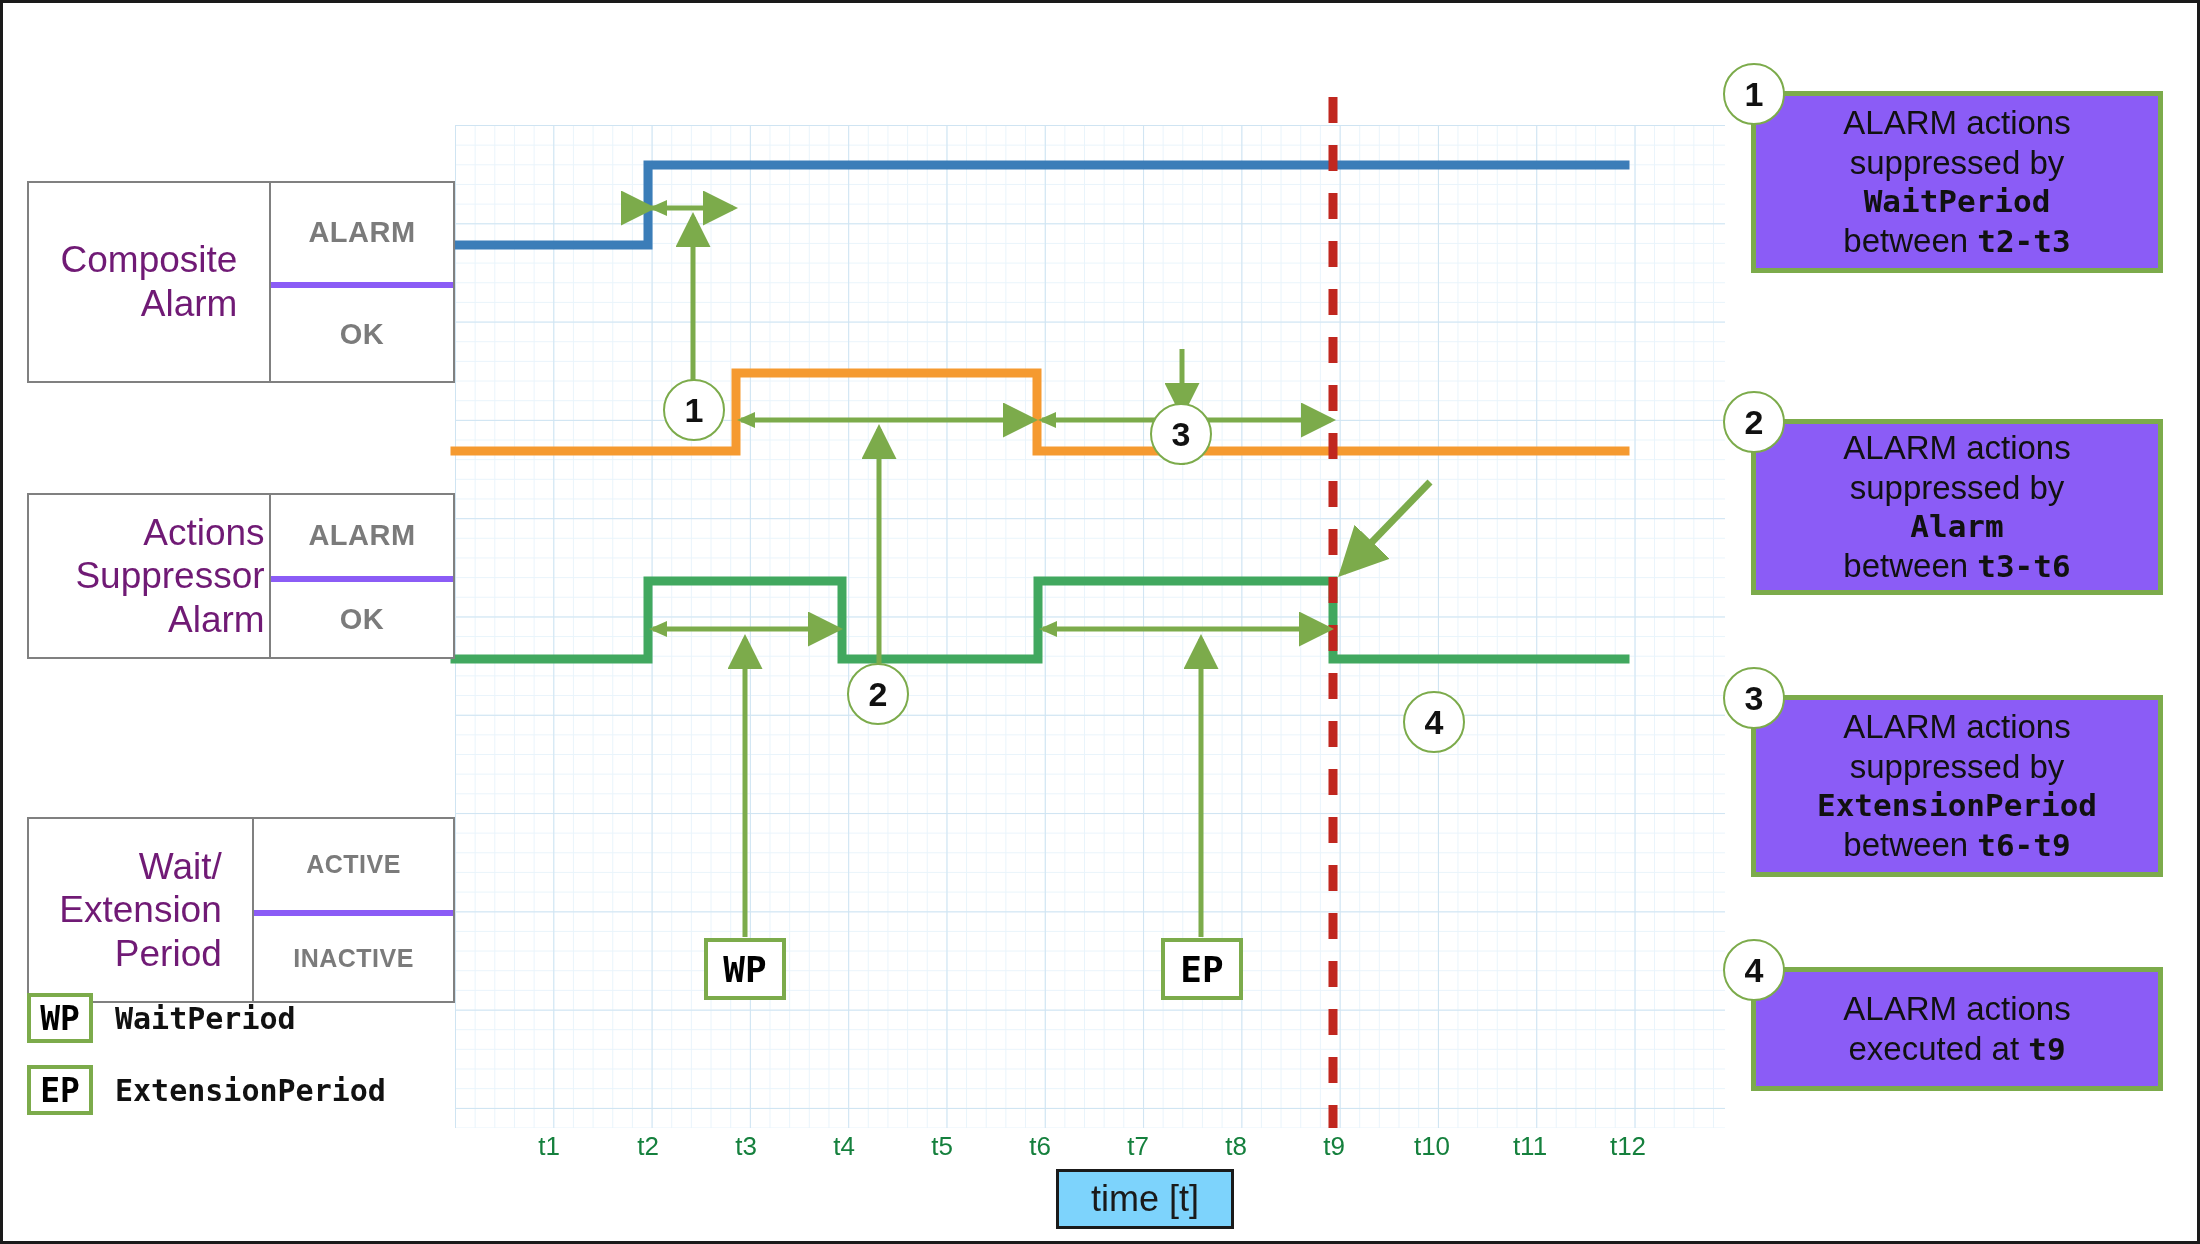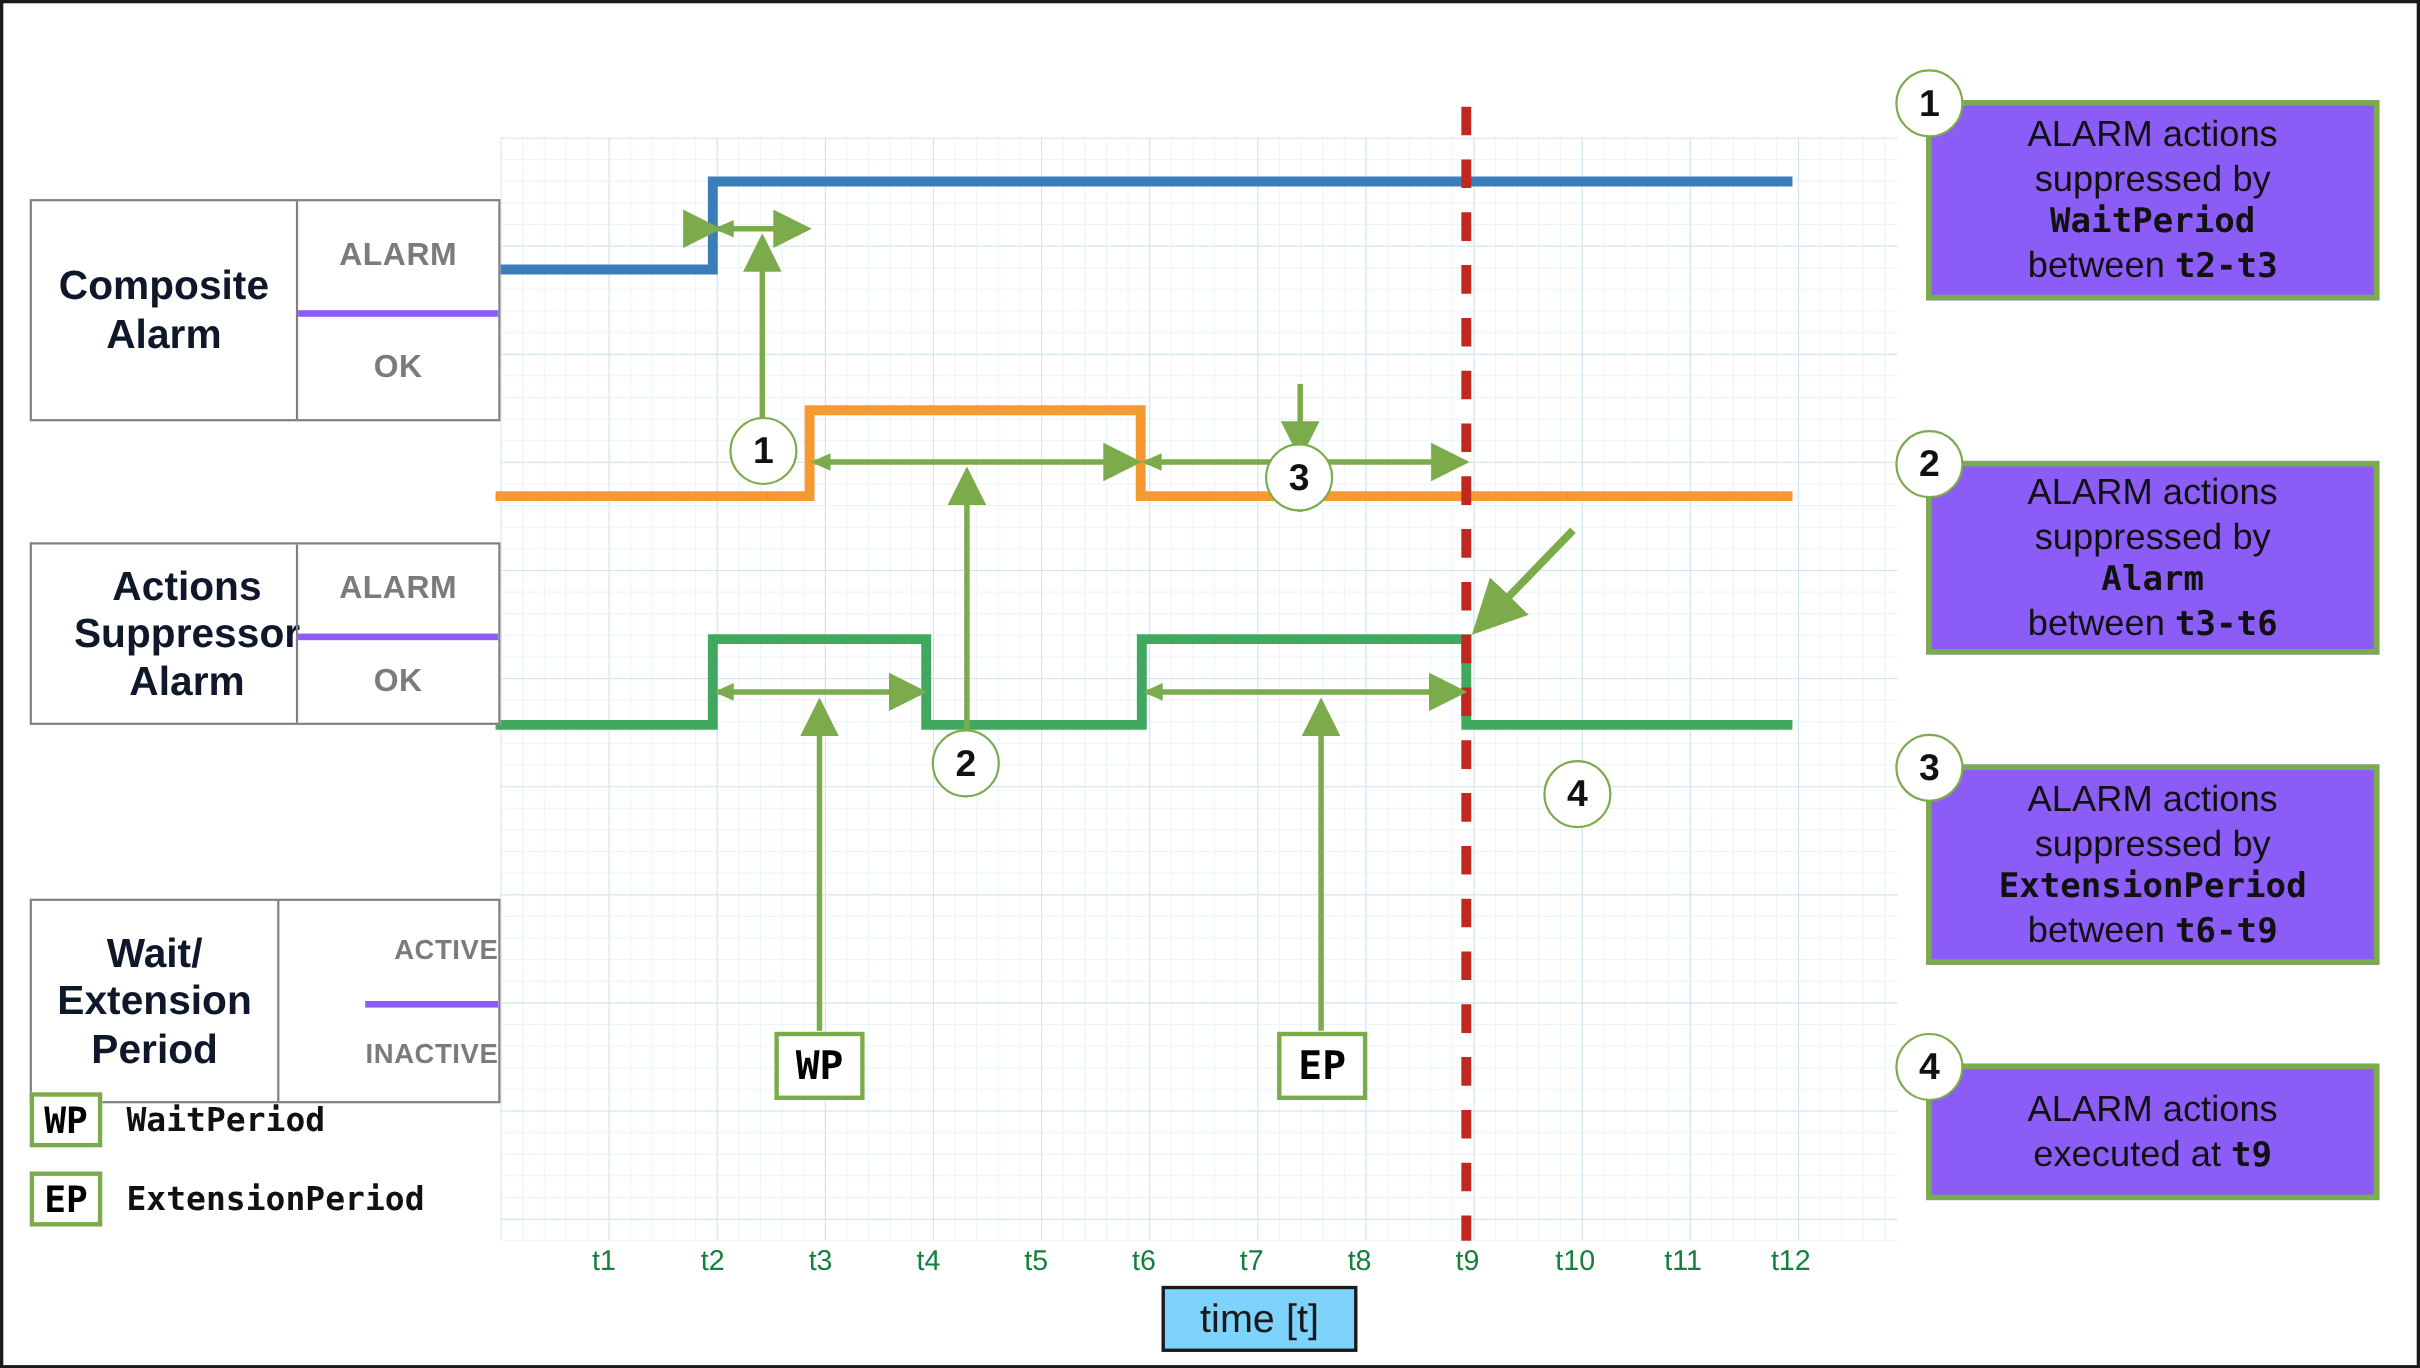--- a/index.html
+++ b/index.html
@@ -22,22 +22,22 @@
     background-position:0 0,0 0,0 0,0 0;
   }
   #plot-svg{position:absolute;left:0;top:0;width:1270px;height:1003px;overflow:visible;}
 
   
   .statebox{
     position:absolute;display:flex;border:2px solid #808080;box-sizing:border-box;
     background:#fff;
   }
   .statebox .name{
-    display:flex;align-items:center;justify-content:center;text-align:center;
-    font-size:37px;color:#0f172a;line-height:1.18;box-sizing:border-box;font-weight:bold;
+    display:flex;align-items:center;justify-content:center;text-align:right;
+    font-size:37px;color:#701a75;line-height:1.18;box-sizing:border-box;
   }
   .statebox .states{display:flex;flex-direction:column;box-sizing:border-box;
     border-left:2px solid #808080;}
   .statebox .st{
     display:flex;align-items:center;justify-content:center;
     font-size:29px;font-weight:bold;color:#7b7b7b;letter-spacing:.5px;
     box-sizing:border-box;
   }
   .statebox .st.lower{border-top:6px solid #8b5cf6;}
 
@@ -46,21 +46,21 @@
   #box-composite .states{width:184px;}
   #box-composite .st{height:50%;}
 
   #box-suppressor{left:24px;top:490px;width:428px;height:166px;}
   #box-suppressor .name{width:240px;padding-left:42px;}
   #box-suppressor .states{width:184px;}
   #box-suppressor .st{height:50%;}
 
   #box-wait{left:24px;top:814px;width:428px;height:186px;}
   #box-wait .name{width:240px;}
-  #box-wait .states{width:216px;align-items:flex-end;}
+  #box-wait .states{width:216px;}
   #box-wait .st{height:50%;font-size:25px;}
 
   
   .legend-row{position:absolute;display:flex;align-items:center;}
   .legend-chip{
     width:66px;height:50px;border:4px solid #7cab4b;background:#fff;
     display:flex;align-items:center;justify-content:center;box-sizing:border-box;
     font-family:"DejaVu Sans Mono",monospace;font-weight:bold;font-size:33px;color:#000;
   }
   .legend-text{

